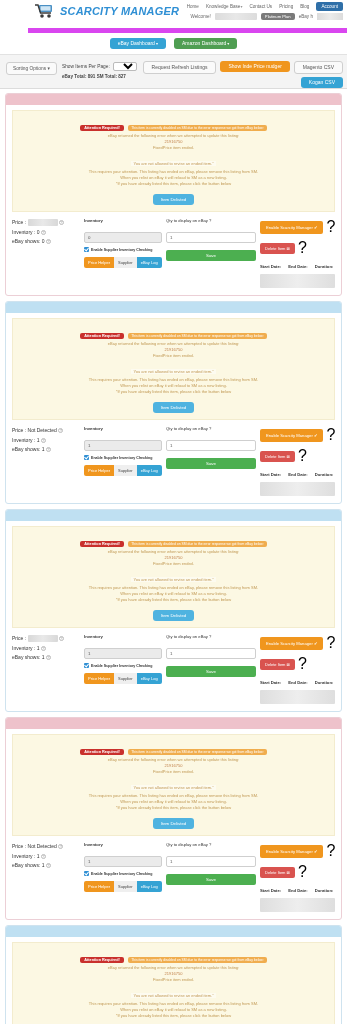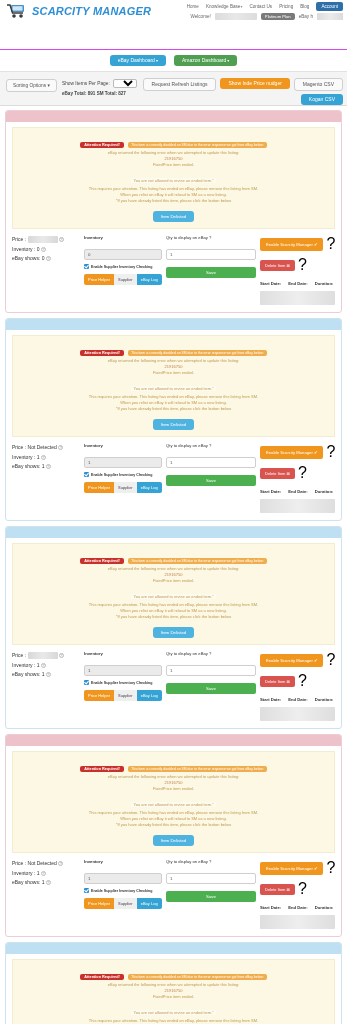--- a/index.html
+++ b/index.html
@@ -7,23 +7,24 @@
     margin: 0; padding: 0;
     width: 347px;
     background: #ffffff;
     font-family: "Liberation Sans", sans-serif;
   }
   body { width: 347px; overflow-x: hidden; }
 
   
   .topbar {
     position: relative;
-    height: 50px;
+    height: 33px;
     background: #ffffff;
-    border-bottom: 1px solid #d946ef;
+    border-bottom: 5px solid #d946ef;
+    margin-left: 28px;
   }
   .brand {
     position: absolute; left: 6px; top: 3px;
     display: flex; align-items: center; gap: 4px;
   }
   .brand-logo {
     width: 22px; height: 16px;
     position: relative;
   }
   .brand-text {

